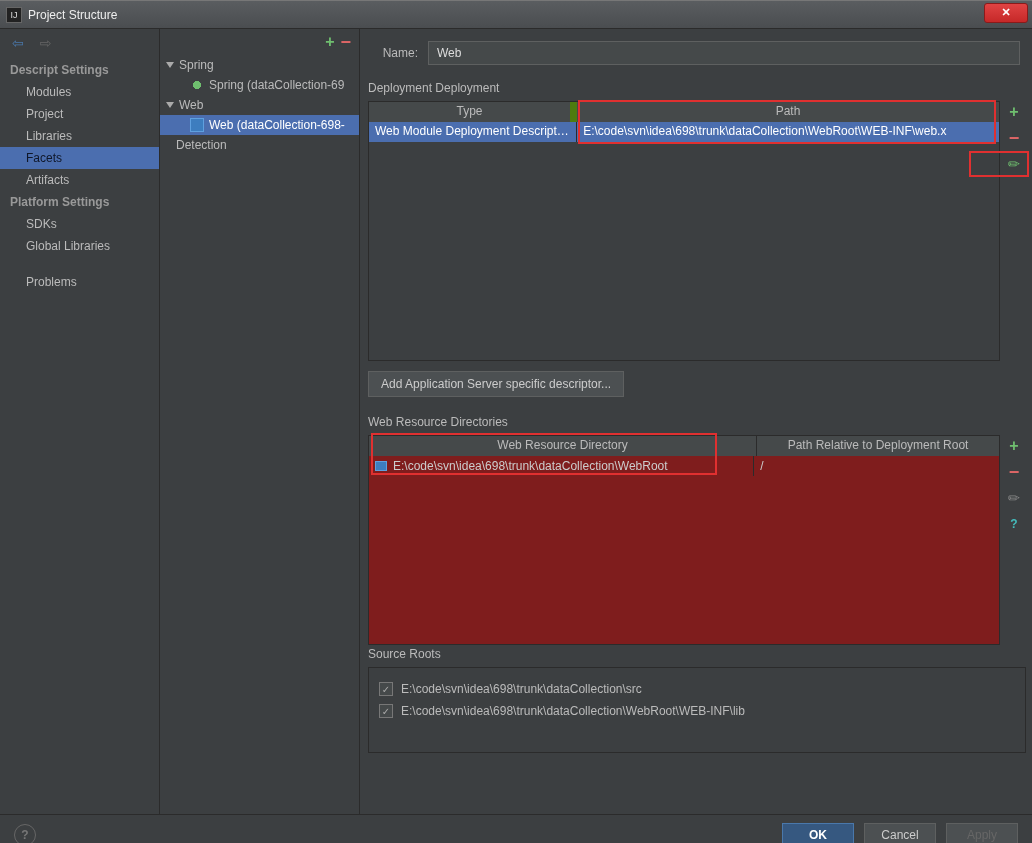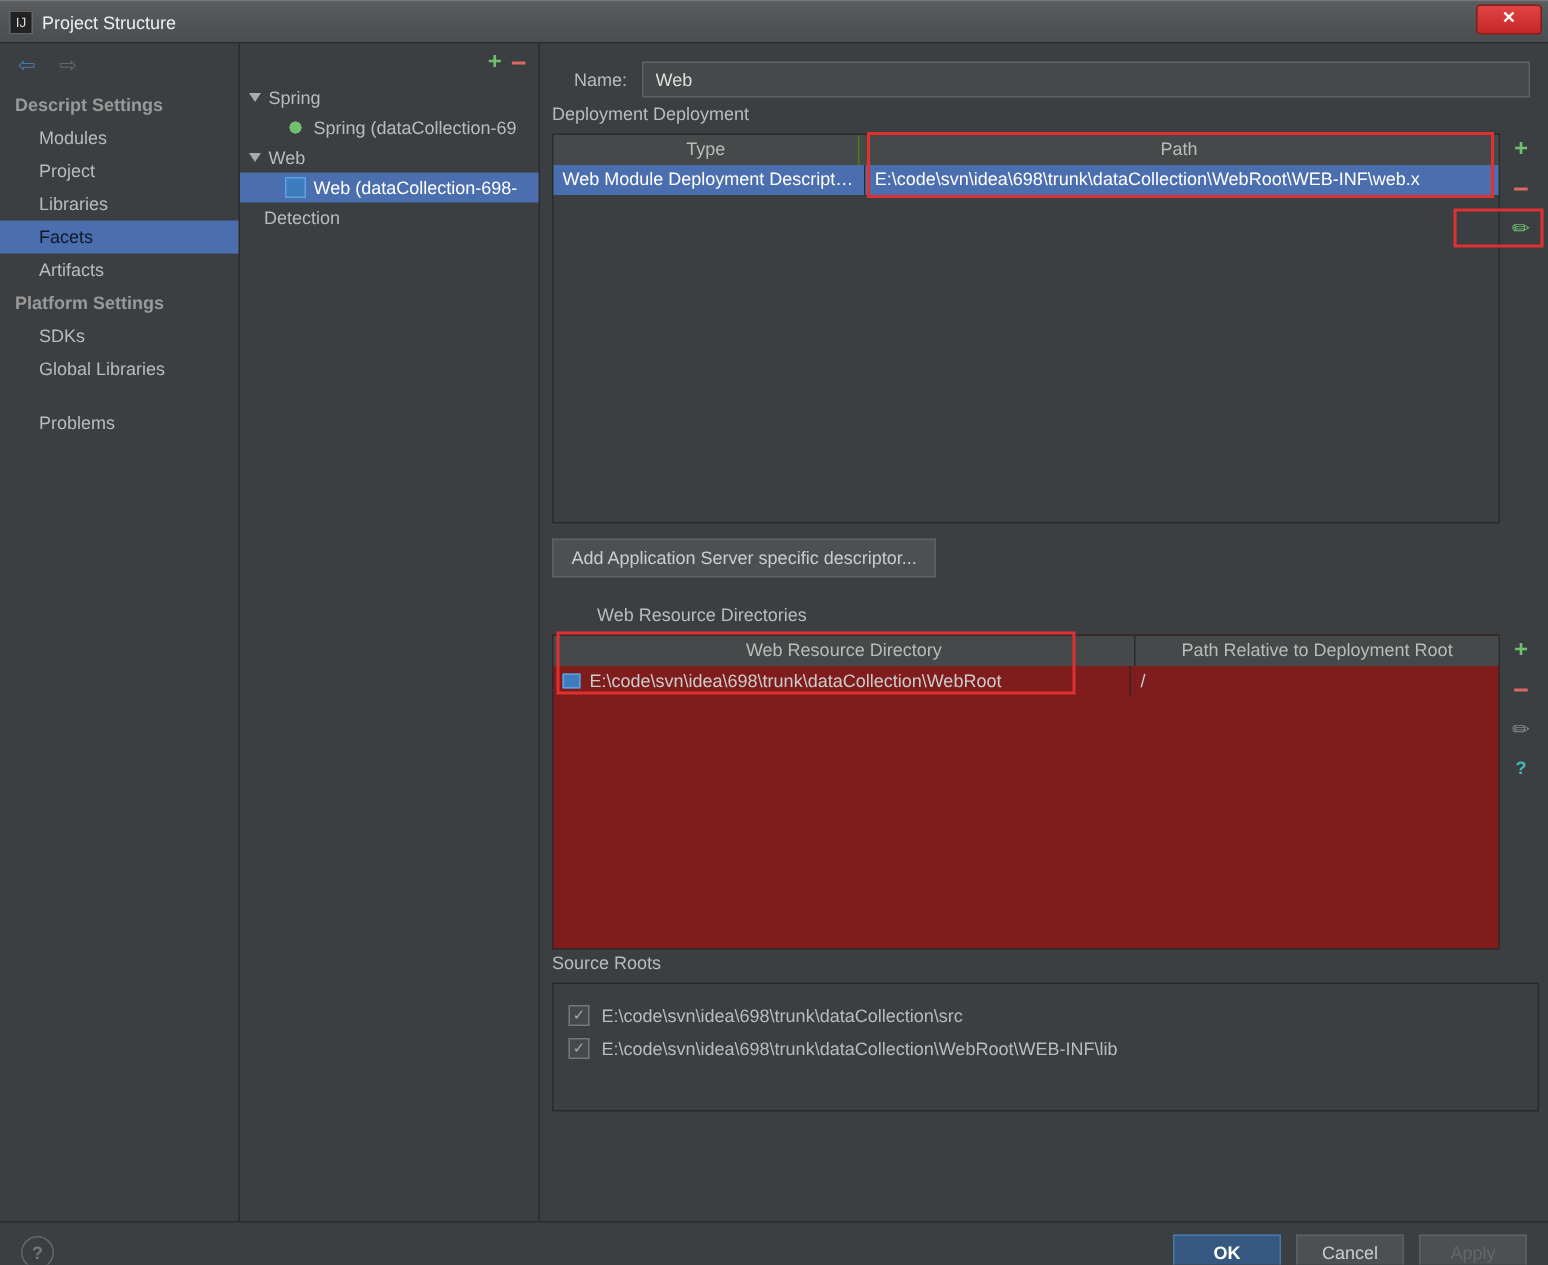--- a/index.html
+++ b/index.html
@@ -33,30 +33,30 @@
     .triangle { width: 0; height: 0; border-left: 4px solid transparent; border-right: 4px solid transparent; border-top: 6px solid #aaa; margin-right: 5px; }
     .node-icon { width: 14px; height: 14px; margin-right: 5px; flex-shrink: 0; }
     .spring-leaf { background: radial-gradient(circle, #6fbf6f 40%, transparent 42%); border-radius: 50%; }
     .web-icon { background: #3d7dbf; border: 1px solid #5fa0df; }
     .tree-text { font-size: 12px; }
 
     
     .main { flex: 1; background: #3c3f41; position: relative; }
     .scroll-inner { padding: 12px 6px 12px 8px; }
 
-    .form-row { display: flex; align-items: center; margin-bottom: 4px; }
+    .form-row { display: flex; align-items: center; margin-bottom: 16px; }
     .form-label { width: 50px; color: #bbb; text-align: right; margin-right: 10px; }
     .text-input { flex: 1; height: 24px; background: #45494a; border: 1px solid #5e6060; color: #ddd; padding: 0 8px; margin-right: 6px; }
 
     .section-title { color: #bbb; margin-bottom: 6px; }
 
     .table-wrap { display: flex; }
     .deploy-table { flex: 1; border: 1px solid #2b2b2b; background: #3c3f41; height: 260px; position: relative; }
     .table-header { display: flex; height: 20px; background: #45494a; }
-    .th { flex: 1; text-align: center; padding-top: 2px; color: #bbb; border-right: 1px solid #4d7c0f; font-size: 12px; position: relative; }
+    .th { flex: 1; text-align: center; padding-top: 2px; color: #bbb; border-right: 7px solid #4d7c0f; font-size: 12px; position: relative; }
     .th.path { flex: 2.1; border-right: none; }
     .table-row { display: flex; height: 20px; }
     .td { flex: 1; padding: 2px 6px; border-right: 1px solid #2b2b2b; font-size: 12px; overflow: hidden; white-space: nowrap; position: relative; }
     .td.path { flex: 2.1; border-right: none; }
     .selected-cell { background: #4b6eaf; color: #fff; }
 
     .side-btns { width: 24px; display: flex; flex-direction: column; align-items: center; gap: 8px; padding-top: 2px; margin-left: 2px; }
     .side-btn { width: 18px; height: 18px; display: flex; align-items: center; justify-content: center; cursor: pointer; }
     .edit-pencil { color: #6fbf6f; transform: rotate(-45deg); font-size: 14px; }
     .help-q { color: #4bb; font-weight: bold; }
@@ -184,21 +184,21 @@
             <div class="side-btn">
                 <span class="edit-pencil">✎</span>
               </div>
             <div class="red-box" style="left:-36px; top:-4px; width:60px; height:26px;"></div>
           </div>
         </div>
       </div>
       <button class="add-desc-btn">Add Application Server specific descriptor...</button>
 
       
-      <div class="section-title" style="margin-top:18px;margin-left:30px;">Web Resource Directories</div>
+      <div class="section-title" style="margin-top:18px;">Web Resource Directories</div>
       <div class="table-wrap">
         <div class="wrd-table">
           <div class="wrd-header">
             <div class="wrd-th col1">Web Resource Directory</div>
             <div class="wrd-th col2">Path Relative to Deployment Root</div>
           </div>
           <div class="wrd-row">
             <div class="wrd-td col1">
               <div class="folder-icon"></div>
               <span>E:\code\svn\idea\698\trunk\dataCollection\WebRoot</span>

